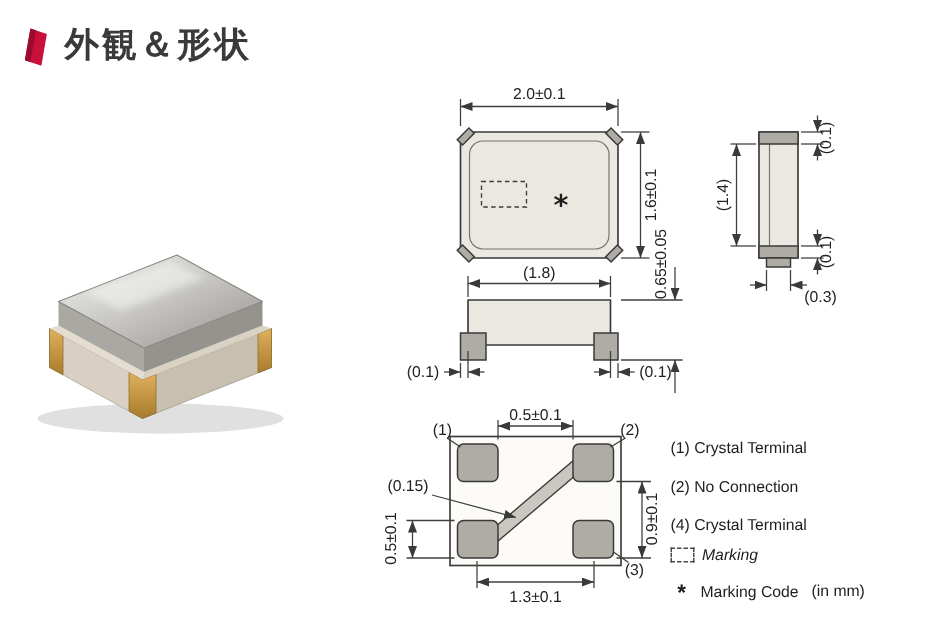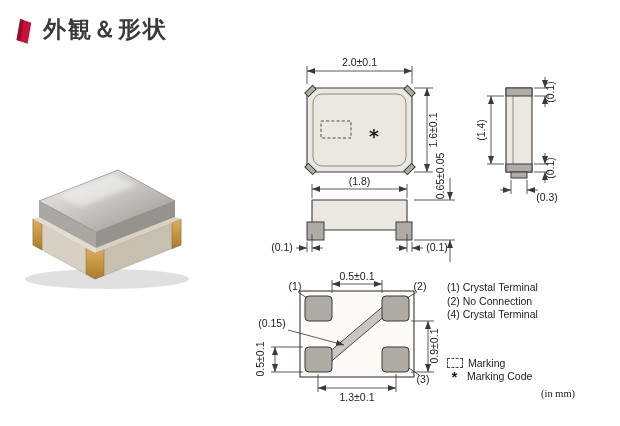--- a/index.html
+++ b/index.html
@@ -5,26 +5,26 @@
   html,body { margin:0; padding:0; background:#fff; }
   .page {
     position:relative; width:620px; height:426px; background:#ffffff;
     overflow:hidden; font-family:"Liberation Sans", sans-serif;
   }
   
   .header { position:absolute; left:12px; top:14px; display:flex; align-items:center; gap:9px; }
   .header .title { font-size:23px; font-weight:bold; color:#3a3a3a; letter-spacing:2px; }
   
   .legend { position:absolute; left:447px; top:281px; width:165px; font-size:10.5px; color:#1d1d1d; }
-  .legend-line { line-height:13.5px; white-space:nowrap; }
+  .legend-line { line-height:13.5px; white-space:nowrap;margin-top:12px; }
   .legend-sym { display:flex; align-items:center; gap:5px; }
-  .legend-sym.first { margin-top:35px; }
+  .legend-sym.first { margin-top:6px;font-style:italic; }
   .dash-box { display:inline-block; width:16px; height:10px; border:1px dashed #4a4a4a; box-sizing:border-box; }
   .ast-sym { display:inline-block; width:15px; text-align:center; font-size:15px; font-weight:bold; color:#1d1d1d; line-height:10px; }
-  .unit-note { position:absolute; left:541px; top:388px; font-size:10.5px; color:#1d1d1d;font-family:Liberation Serif, serif; }
+  .unit-note { position:absolute; left:541px; top:388px; font-size:10.5px; color:#1d1d1d; }
   
   svg.drawing { position:absolute; left:0; top:0; }
   svg.photo { position:absolute; left:15px; top:155px; }
   .body-fill { fill:#eae8e1; stroke:#3a3a3a; stroke-width:1.1; stroke-linejoin:round; }
   .outline-fill { fill:#fcfbf8; stroke:#3a3a3a; stroke-width:1.1; }
   .pad { fill:#aeaca5; stroke:#3a3a3a; stroke-width:1; }
   .trace { fill:#c9c7c0; stroke:#3a3a3a; stroke-width:0.9; }
   .outline-thin { fill:none; stroke:#76746c; stroke-width:0.8; }
   .dashed { fill:none; stroke:#3a3a3a; stroke-width:0.9; stroke-dasharray:3 2.2; }
   .dim line { stroke:#3f3f3f; stroke-width:0.85; fill:none; }

